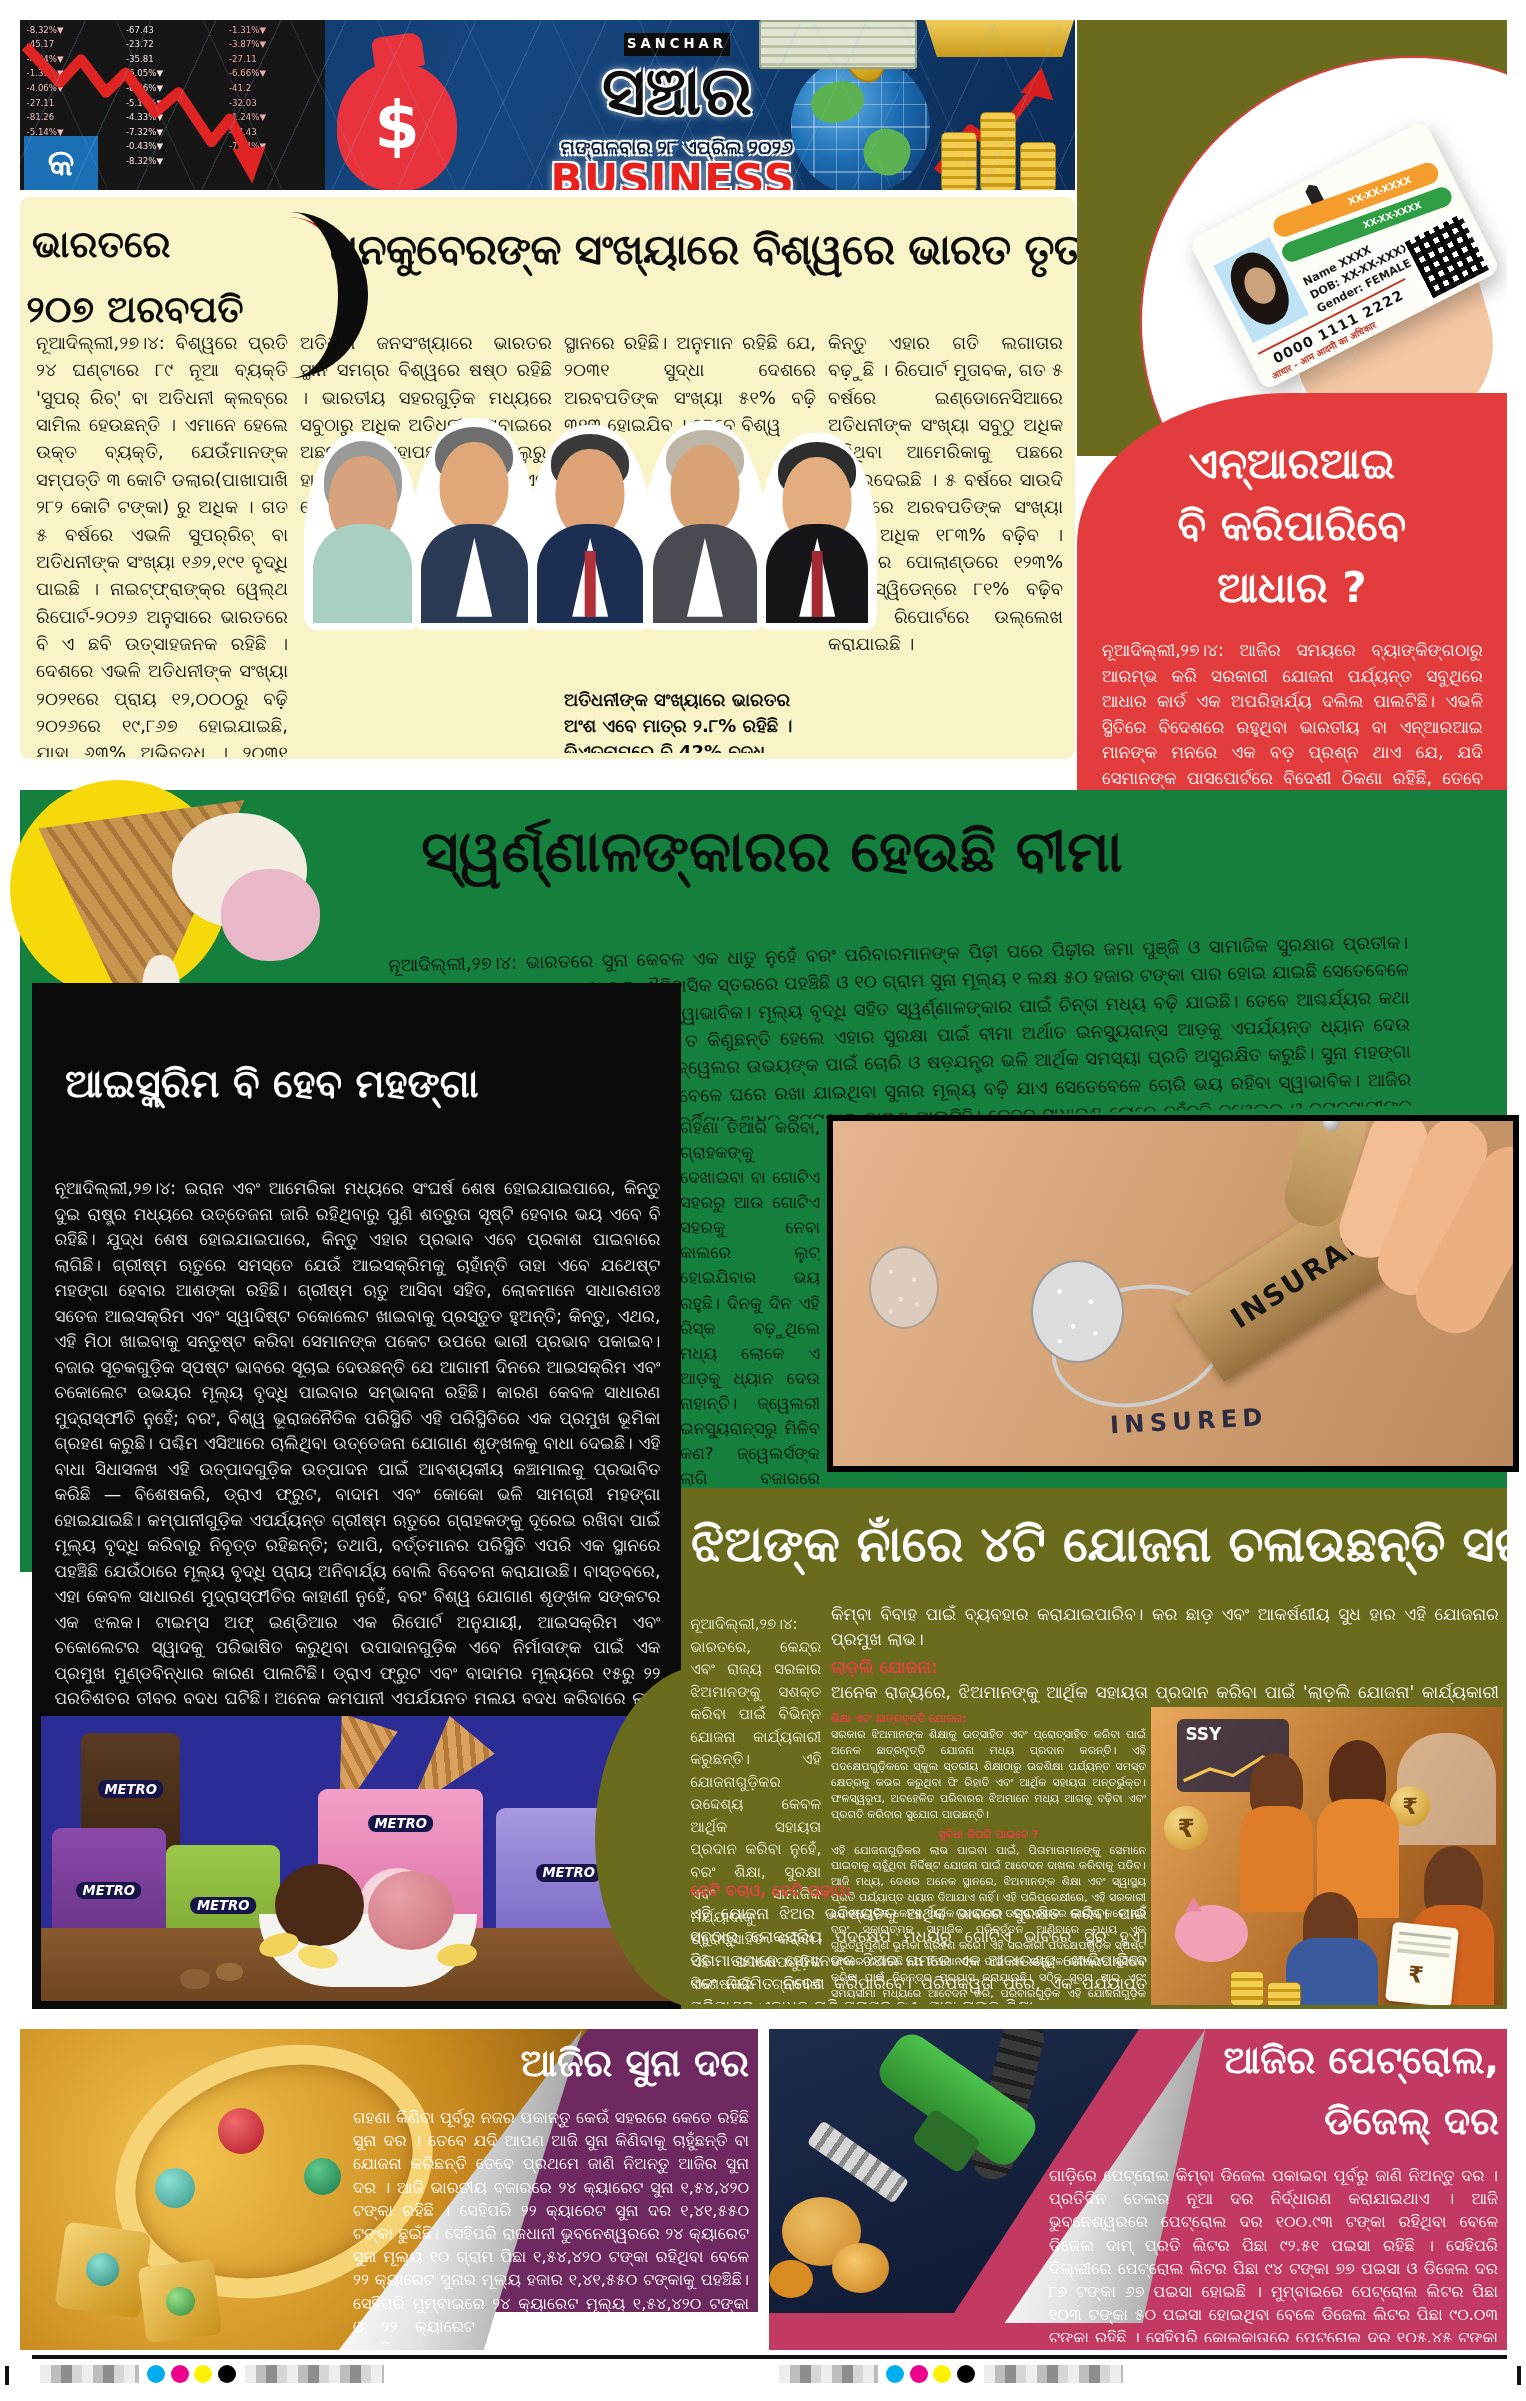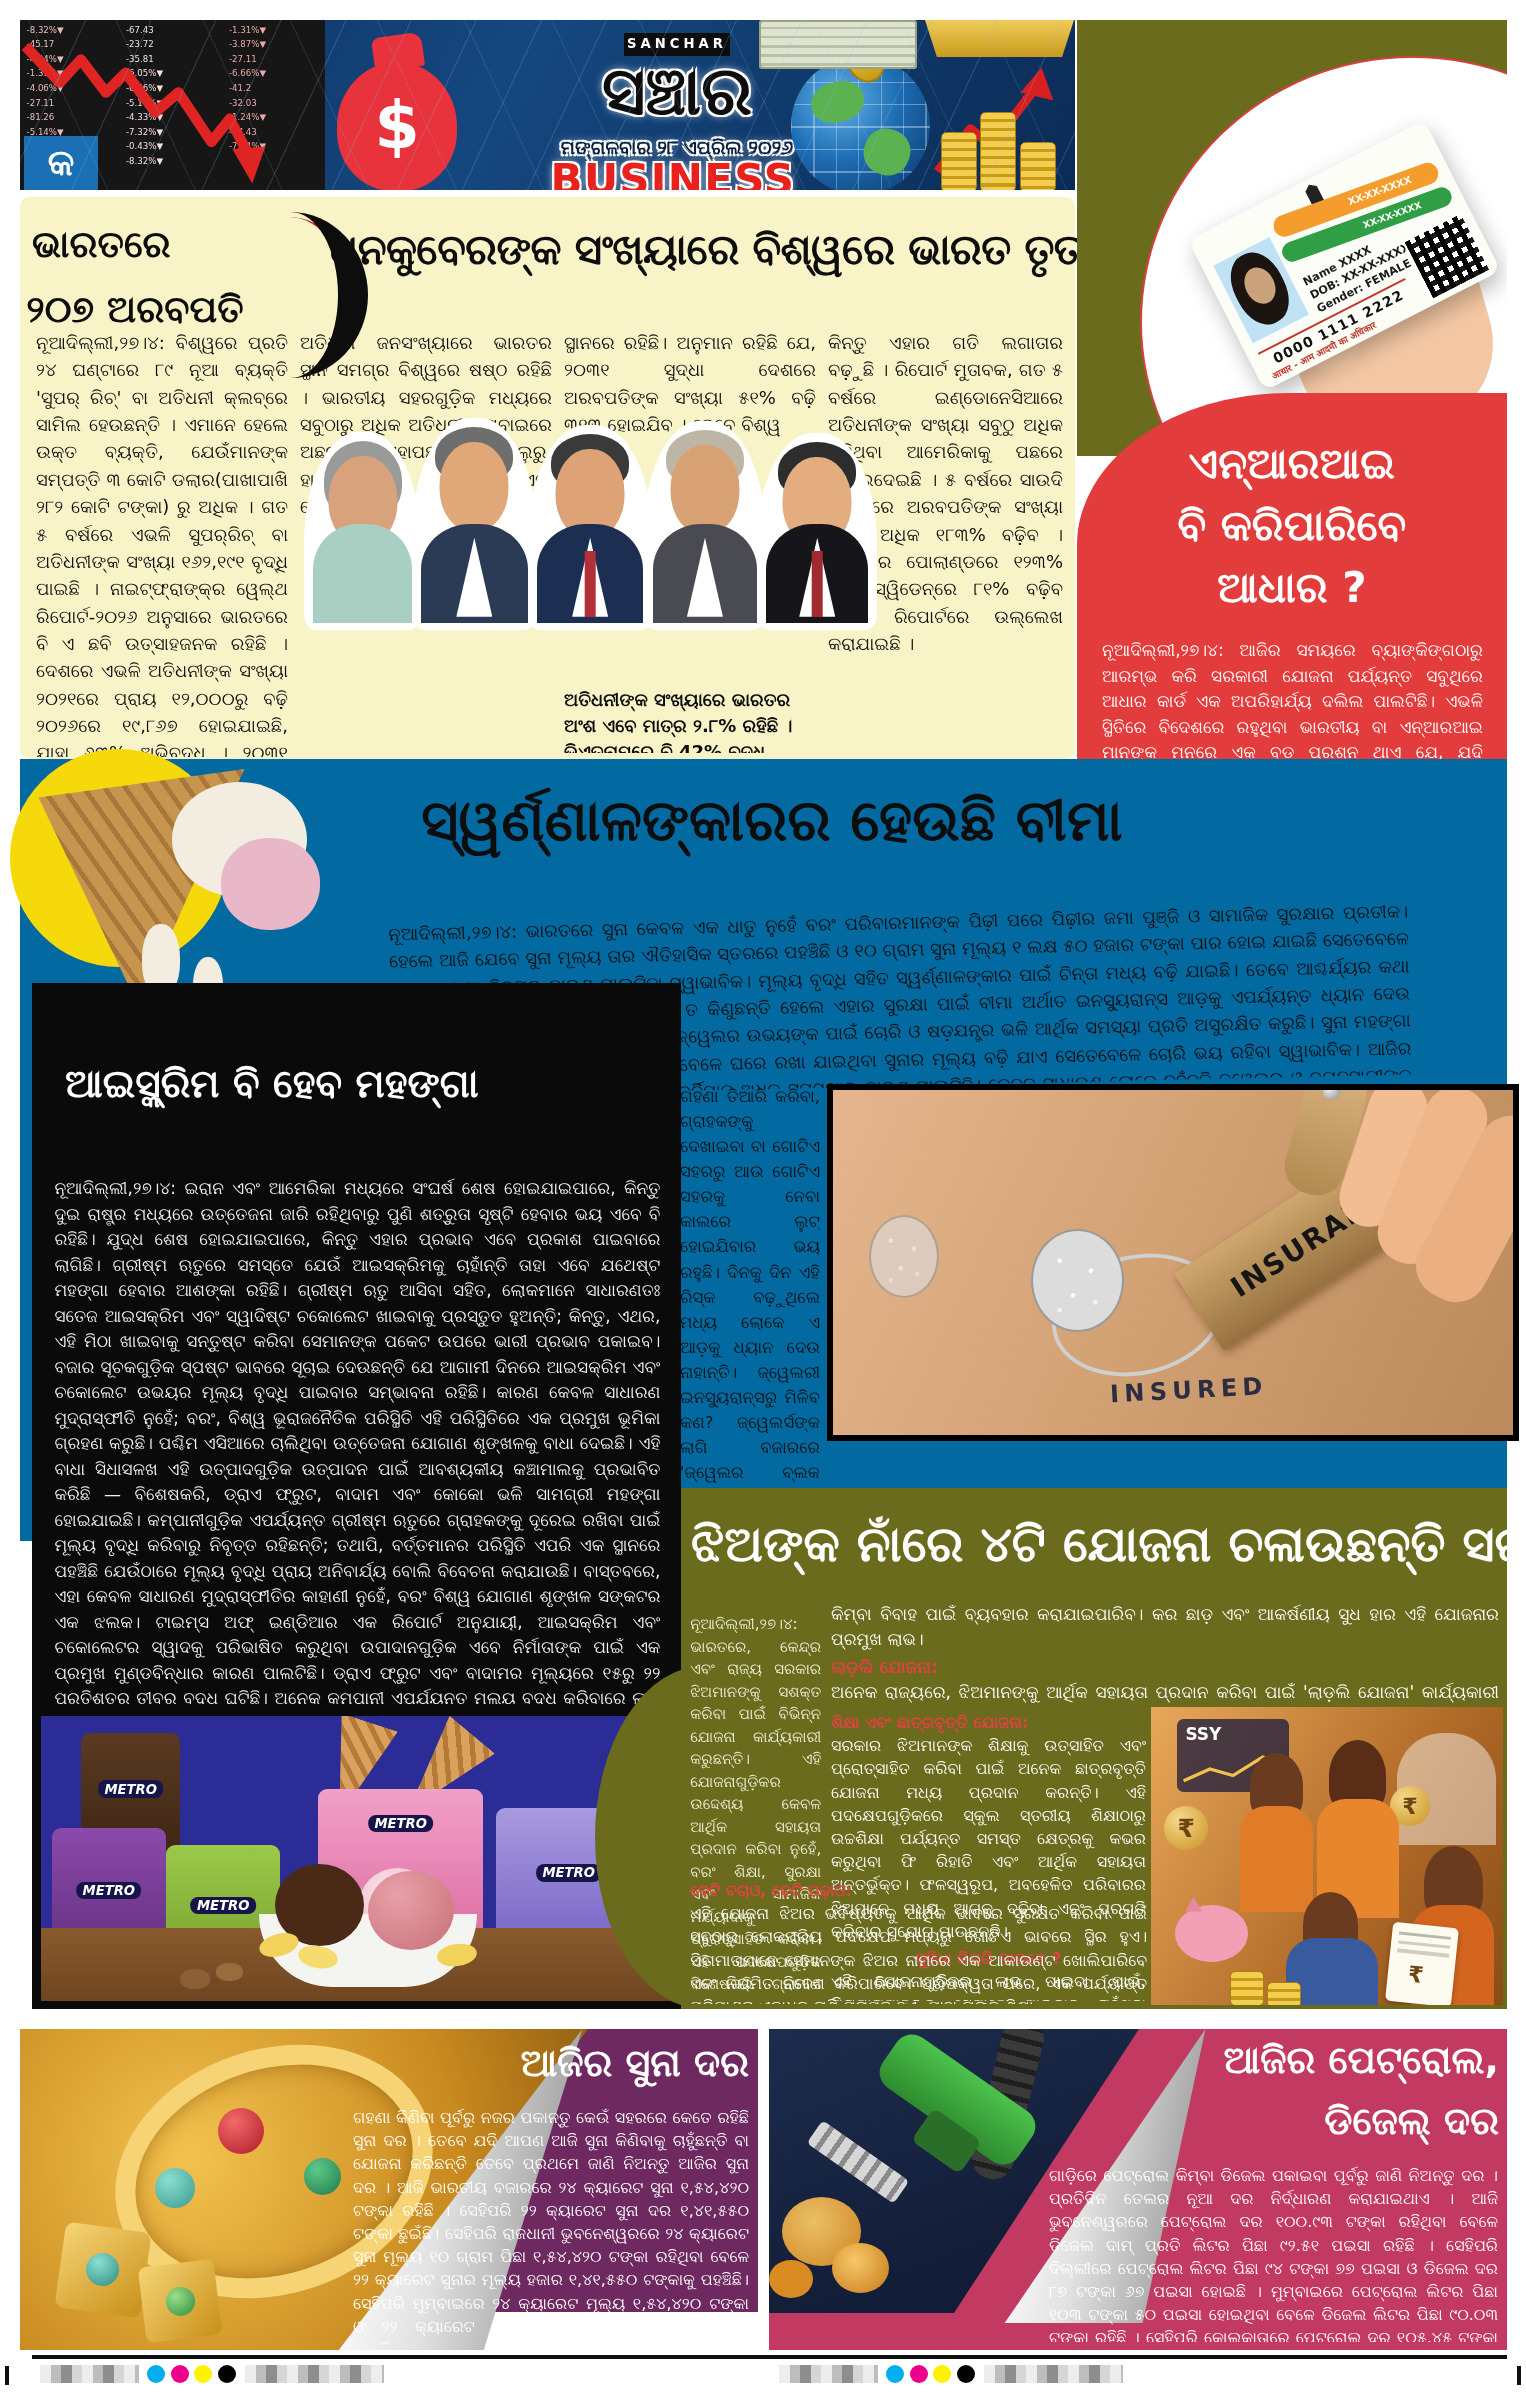--- a/index.html
+++ b/index.html
@@ -40,21 +40,21 @@
   .p-tie{position:absolute;bottom:6.6px;left:50%;transform:translateX(-50%);width:10.6px;height:66px;}
   
   .rightcol{background:#fff;overflow:hidden;}
   .olive{background:#6a6b1c;}
   .whitecut{background:#fff;border-radius:50%;border:2.6px solid #d84040;}
   .card{background:#fdfdf8;border-radius:12px;box-shadow:0 9.2px 22.4px rgba(0,0,0,.28);}
   .redpanel{background:#e23c3c;border-radius:211px 0 0 92px/152px 0 0 92px;}
   .redhead{font-weight:800;font-size:42px;line-height:1.06;color:#fff;text-align:center;}
   .redbody{font-size:17px;line-height:1.5;color:#fff;}
   
-  .blue{background:#0369a1;}
+  .blue{background:#15803d;margin-top:31px;}
   .inshead{font-weight:800;color:#0d0d0d;text-align:center;}
   .insfig{border:6px solid #000;background:linear-gradient(115deg,#e5b68e,#cf9e70 55%,#ba8a5c);overflow:hidden;}
   .stamp{background:linear-gradient(#cfa76e,#96713f);box-shadow:0 4px 9.2px rgba(60,30,0,.4);display:flex;align-items:center;justify-content:center;}
   .ringband{border:4.6px solid #cfcfcf;border-radius:50%;}
   .ringhead{border-radius:50%;background:
      radial-gradient(circle at 30% 30%,#ffffff 2px,rgba(255,255,255,0) 2.6px),
      radial-gradient(circle at 65% 40%,#ffffff 2px,rgba(255,255,255,0) 2.6px),
      radial-gradient(circle at 45% 65%,#ffffff 2px,rgba(255,255,255,0) 2.6px),
      radial-gradient(circle at 70% 72%,#f4f4f4 2px,rgba(255,255,255,0) 2.6px),
      radial-gradient(circle at 30% 80%,#f4f4f4 2px,rgba(255,255,255,0) 2.6px),
@@ -300,21 +300,21 @@
 
   <div class="a olive" style="left:681px;top:1488px;width:826px;height:521px;">
     <div class="a olive" style="left:-86px;top:178px;width:218px;height:343px;border-radius:50%;"></div>
     <div class="a w" style="left:10px;top:28px;width:805px;font-size:49px;font-weight:800;text-align:center;white-space:nowrap;">ଝିଅଙ୍କ ନାଁରେ ୪ଟି ଯୋଜନା ଚଳାଉଛନ୍ତି ସରକାର</div>
     <div class="a jt hid" style="left:9.2px;top:125px;width:131px;height:386px;color:#eef0d8;font-size:15px;line-height:1.5;">ନୂଆଦିଲ୍ଲୀ,୨୭।୪: ଭାରତରେ, କେନ୍ଦ୍ର ଏବଂ ରାଜ୍ୟ ସରକାର ଝିଅମାନଙ୍କୁ ସଶକ୍ତ କରିବା ପାଇଁ ବିଭିନ୍ନ ଯୋଜନା କାର୍ଯ୍ୟକାରୀ କରୁଛନ୍ତି। ଏହି ଯୋଜନାଗୁଡ଼ିକର ଉଦ୍ଦେଶ୍ୟ କେବଳ ଆର୍ଥିକ ସହାୟତା ପ୍ରଦାନ କରିବା ନୁହେଁ, ବରଂ ଶିକ୍ଷା, ସୁରକ୍ଷା ଏବଂ ସାମାଜିକ ମର୍ଯ୍ୟାଦାକୁ ପ୍ରୋତ୍ସାହିତ କରିବା। ଏହି ପଦକ୍ଷେପଗୁଡ଼ିକ ବିଶେଷକରି ଗ୍ରାମୀଣ ଏବଂ ମଧ୍ୟବିତ୍ତ ପରିବାର ପାଇଁ ଆଶ୍ରୟର ଏକ ଗୁରୁତ୍ୱପୂର୍ଣ୍ଣ ଉତ୍ସ ପ୍ରମାଣିତ ହେଉଛି। ଦେଶରେ ଝିଅମାନଙ୍କର ହ୍ରାସ ପାଉଥିବା ଲିଙ୍ଗ ଅନୁପାତ ସମ୍ପର୍କରେ ସଚେତନତା ସୃଷ୍ଟି କରିବା ଏବଂ ସେମାନଙ୍କ ଶିକ୍ଷାକୁ ପ୍ରୋତ୍ସାହିତ କରିବା ପାଇଁ ଏହି ଯୋଜନା ଆରମ୍ଭ କରାଯାଇଥିଲା। ସରକାର ଝିଅମାନଙ୍କ ପ୍ରତି ସମାଜର ମାନସିକତା ପୋଷଣ ଉପରେ ଗୁରୁତ୍ୱ ଦେଇ ହାର ବୃଦ୍ଧି କରିବା ଏବଂ ଡ୍ରପ ଆଉଟ ହାର ହ୍ରାସ କରାଯାଏ।</div>
     <div class="a hid" style="left:150px;top:114px;width:668px;height:104px;font-size:17px;line-height:1.45;">
       <div class="gtxt jt">କିମ୍ବା ବିବାହ ପାଇଁ ବ୍ୟବହାର କରାଯାଇପାରିବ। କର ଛାଡ଼ ଏବଂ ଆକର୍ଷଣୀୟ ସୁଧ ହାର ଏହି ଯୋଜନାର ପ୍ରମୁଖ ଲାଭ।</div>
       <div class="gsub" style="font-size:17px;margin-top:4px;">ଲାଡ଼ଲି ଯୋଜନା:</div>
       <div class="gtxt jt">ଅନେକ ରାଜ୍ୟରେ, ଝିଅମାନଙ୍କୁ ଆର୍ଥିକ ସହାୟତା ପ୍ରଦାନ କରିବା ପାଇଁ 'ଲାଡ଼ଲି ଯୋଜନା' କାର୍ଯ୍ୟକାରୀ କରାଯାଏ; ଜନ୍ମ ସମୟରୁ ଶିକ୍ଷା ପର୍ଯ୍ୟନ୍ତ। ନିର୍ଦ୍ଦିଷ୍ଟ ନିୟମ ଏବଂ ସୁବିଧା ବିଭିନ୍ନ ରାଜ୍ୟରେ ଭିନ୍ନ ହୋଇପାରେ, କିନ୍ତୁ ମୂଳ ଉଦ୍ଦେଶ୍ୟ ସମାନ ରହିଥାଏ: ଝିଅମାନଙ୍କୁ ଆତ୍ମନିର୍ଭରଶୀଳ କରିବା।</div>
     </div>
-    <div class="a hid" style="left:150px;top:223px;width:315px;height:290px;font-size:16px;line-height:1.45;">
+    <div class="a hid" style="left:150px;top:223px;width:315px;height:290px;font-size:11px;line-height:1.45;">
       <div class="gsub">ଶିକ୍ଷା ଏବଂ ଛାତ୍ରବୃତ୍ତି ଯୋଜନା:</div>
       <div class="gtxt jt">ସରକାର ଝିଅମାନଙ୍କ ଶିକ୍ଷାକୁ ଉତ୍ସାହିତ ଏବଂ ପ୍ରୋତ୍ସାହିତ କରିବା ପାଇଁ ଅନେକ ଛାତ୍ରବୃତ୍ତି ଯୋଜନା ମଧ୍ୟ ପ୍ରଦାନ କରନ୍ତି। ଏହି ପଦକ୍ଷେପଗୁଡ଼ିକରେ ସ୍କୁଲ ସ୍ତରୀୟ ଶିକ୍ଷାଠାରୁ ଉଚ୍ଚଶିକ୍ଷା ପର୍ଯ୍ୟନ୍ତ ସମସ୍ତ କ୍ଷେତ୍ରକୁ କଭର କରୁଥିବା ଫି ରିହାତି ଏବଂ ଆର୍ଥିକ ସହାୟତା ଅନ୍ତର୍ଭୁକ୍ତ। ଫଳସ୍ୱରୂପ, ଅବହେଳିତ ପରିବାରର ଝିଅମାନେ ମଧ୍ୟ ଆଗକୁ ବଢ଼ିବା ଏବଂ ପ୍ରଗତି କରିବାର ସୁଯୋଗ ପାଉଛନ୍ତି।</div>
       <div class="gsub" style="margin-top:4px;text-align:center;">ସୁବିଧା କିପରି ପାଇବେ ?</div>
       <div class="gtxt jt">ଏହି ଯୋଜନାଗୁଡ଼ିକର ଲାଭ ପାଇବା ପାଇଁ, ପିତାମାତାମାନଙ୍କୁ ସେମାନେ ପାଇବାକୁ ଚାହୁଁଥିବା ନିର୍ଦ୍ଦିଷ୍ଟ ଯୋଜନା ପାଇଁ ଆବେଦନ ଦାଖଲ କରିବାକୁ ପଡିବ। ଆଜି ମଧ୍ୟ, ଦେଶର ଅନେକ ସ୍ଥାନରେ, ଝିଅମାନଙ୍କ ଶିକ୍ଷା ଏବଂ ସ୍ୱାସ୍ଥ୍ୟ ପ୍ରତି ପର୍ଯ୍ୟାପ୍ତ ଧ୍ୟାନ ଦିଆଯାଏ ନାହିଁ। ଏହି ପରିପ୍ରେକ୍ଷୀରେ, ଏହି ସରକାରୀ ଯୋଜନାଗୁଡ଼ିକ କେବଳ ଆର୍ଥିକ ସହାୟତାର ଉତ୍ସ ଭାବରେ କାର୍ଯ୍ୟ କରେ ନାହିଁ ବରଂ ସକାରାତ୍ମକ ସାମାଜିକ ପରିବର୍ତ୍ତନ ଆଣିବାରେ ମଧ୍ୟ ଏକ ଗୁରୁତ୍ୱପୂର୍ଣ୍ଣ ଭୂମିକା ଗ୍ରହଣ କରେ। ଏହି ସରକାରୀ ପଦକ୍ଷେପଗୁଡ଼ିକ ସ୍ପଷ୍ଟ ଭାବରେ ଦର୍ଶାଉଛି ଯେ ଝିଅମାନଙ୍କ ପାଇଁ ଏକ ଉଜ୍ଜ୍ୱଳ ଭବିଷ୍ୟତ ସୁନିଶ୍ଚିତ କରିବା ପାଇଁ ନିରନ୍ତର ପ୍ରୟାସ କରାଯାଉଛି। ସଠିକ ସୂଚନା ପାଇ ଏବଂ ସମୟସୀମା ମଧ୍ୟରେ ଆବେଦନ କରି, ପରିବାରଗୁଡ଼ିକ ଏହି ଯୋଜନାଗୁଡ଼ିକ ଦ୍ୱାରା ପ୍ରଦାନ କରାଯାଉଥିବା ଲାଭର ପୂର୍ଣ୍ଣ ଲାଭ ଉଠାଇପାରିବେ।</div>
     </div>
     <div class="a hid" style="left:9.2px;top:391px;width:457px;height:125px;font-size:16px;line-height:1.45;">
       <div class="gsub">ବେଟି ବଚାଓ, ବେଟି ପଢ଼ାଓ:</div>
       <div class="gtxt jt">ଏହି ଯୋଜନା ଝିଅର ଭବିଷ୍ୟତକୁ ଆର୍ଥିକ ଭାବରେ ସୁରକ୍ଷିତ କରିବା ପାଇଁ ସବୁଠାରୁ ଲୋକପ୍ରିୟ ପଦକ୍ଷେପ ମଧ୍ୟରୁ ଗୋଟିଏ ଭାବରେ ସ୍ଥିର ହୁଏ। ପିତାମାତାମାନେ ସେମାନଙ୍କ ଝିଅର ନାମରେ ଏକ ଆକାଉଣ୍ଟ ଖୋଲିପାରିବେ ଏବଂ ନିୟମିତ ନିବେଶ କରିପାରିବେ। ପରିପକ୍ୱତା ପରେ, ଏକ ପର୍ଯ୍ୟାପ୍ତ ପରିମାଣର ଏକାଧିକ ରାଶି ପ୍ରାପ୍ତ ହୁଏ, ଯାହା ତାଙ୍କ ଶିକ୍ଷା</div>
     </div>
     <div class="a girls" style="left:470px;top:219px;width:352px;height:298px;">

